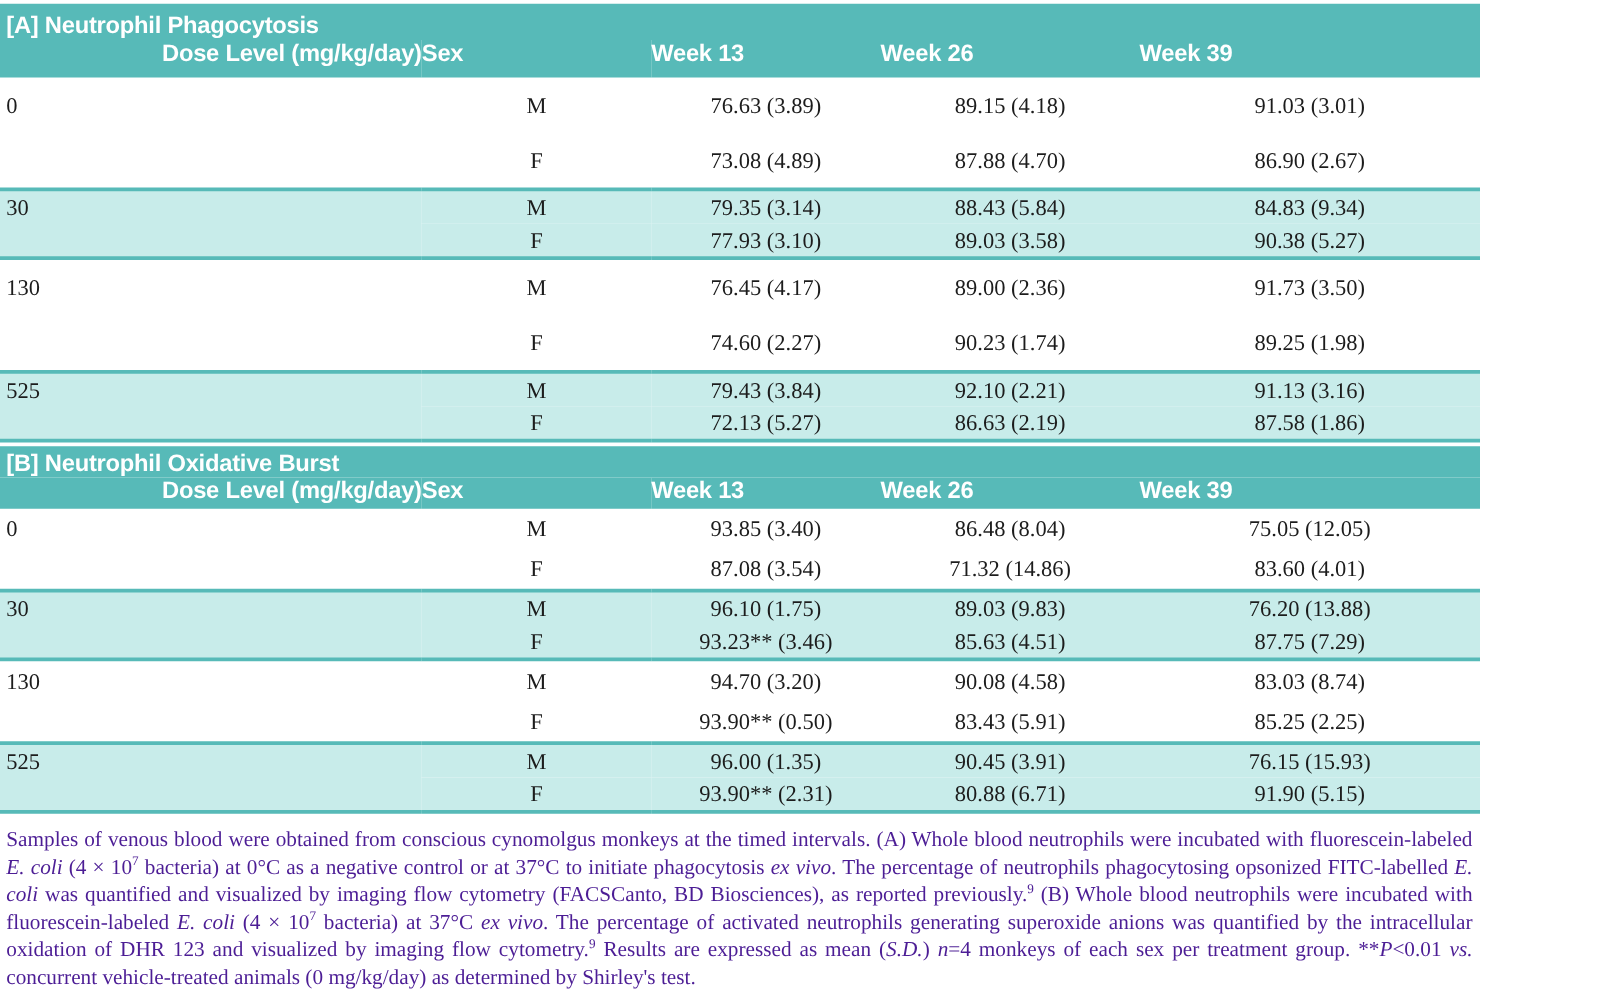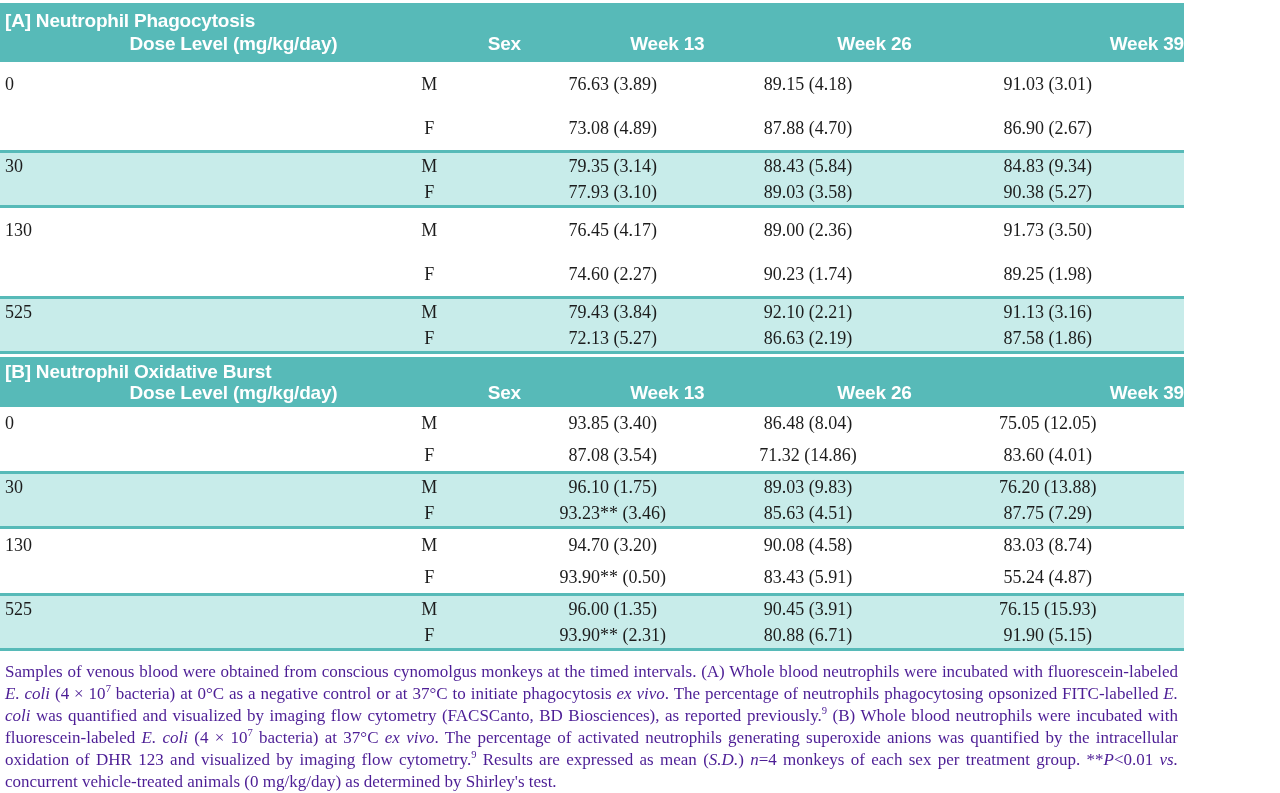--- a/index.html
+++ b/index.html
@@ -15,21 +15,21 @@
   .page{padding-top:3px;width:1184px;}
   table.section{width:100%;border-collapse:collapse;table-layout:fixed;}
   table.section + table.section{margin-top:3px;}
   thead td, thead th{
     background:var(--header-bg);
     color:var(--header-text);
     font-family:"Liberation Sans",sans-serif;
     font-weight:bold;
     font-size:19px;
     letter-spacing:-0.2px;
-    text-align:right;
+    text-align:left;
   }
   .title-row td{text-align:left;}
   .cols-row th:first-child{text-align:right;padding-left:5px;}
   .sec-a .title-row td{padding:7px 0 0 5px;line-height:22px;}
   .sec-a .cols-row th{padding:1px 0 7px;line-height:22px;}
   .sec-b .title-row td{padding:4px 16px 0 5px;line-height:21px;}
   .sec-b .cols-row th{padding:0 0 4px;line-height:21px;}
   tbody td{
     font-size:18px;
     line-height:22px;
@@ -195,21 +195,21 @@
             <td class="dose" rowspan="2">130</td>
             <td>M</td>
             <td>94.70 (3.20)</td>
             <td>90.08 (4.58)</td>
             <td>83.03 (8.74)</td>
           </tr>
           <tr>
             <td>F</td>
             <td>93.90** (0.50)</td>
             <td>83.43 (5.91)</td>
-            <td>55.24 (4.87)</td>
+            <td>85.25 (2.25)</td>
           </tr>
         </tbody>
         <tbody class="group shaded">
           <tr>
             <td class="dose" rowspan="2">525</td>
             <td>M</td>
             <td>96.00 (1.35)</td>
             <td>90.45 (3.91)</td>
             <td>76.15 (15.93)</td>
           </tr>

